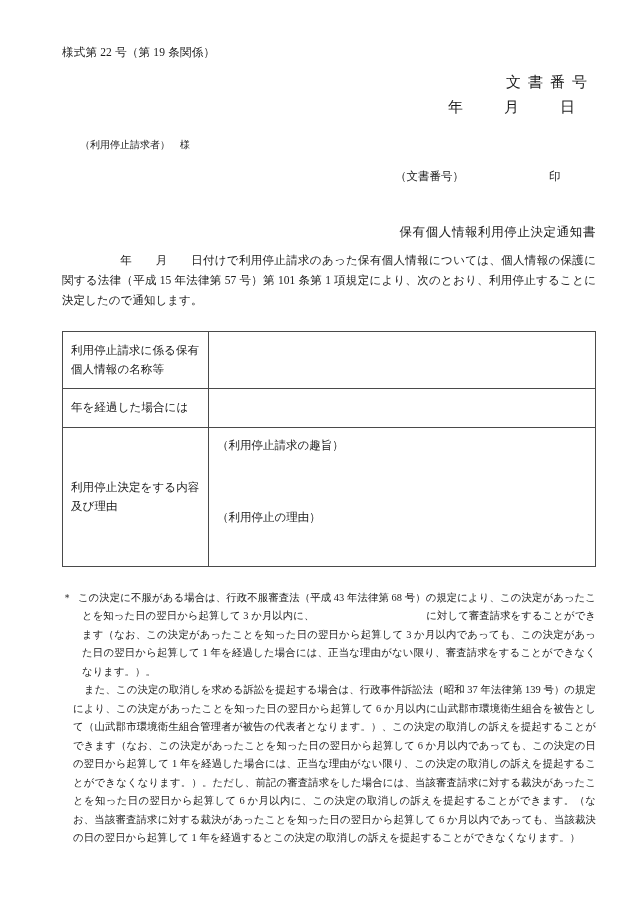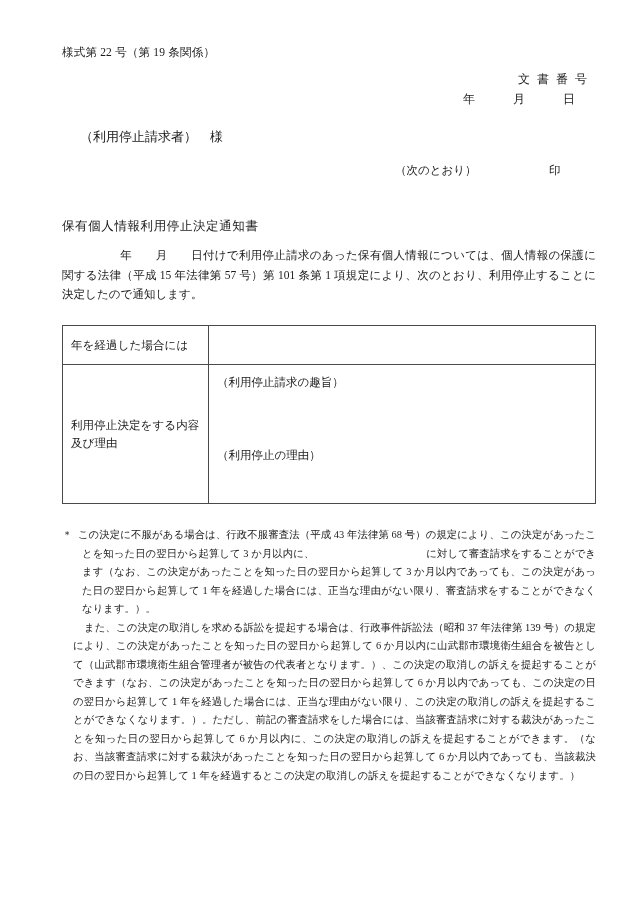--- a/index.html
+++ b/index.html
@@ -33,38 +33,38 @@
   
   .form-no {
     font-size: 11.5px;
     line-height: 1.5;
     letter-spacing: 0.2px;
     white-space: pre;
   }
   .doc-meta {
     margin-top: 9px;
     text-align: right;
-    font-size: 12px;
+    font-size: 15px;
     line-height: 1.65;
     padding-right: 2px;
   }
   .doc-meta .line1 {
     letter-spacing: 7px;
     padding-right: 0px;
     display: block;
   }
   .doc-meta .line2 {
     letter-spacing: 13px;
     padding-right: 6px;
     display: block;
   }
   .addressee {
     margin-top: 17px;
     padding-left: 18px;
-    font-size: 13px;
+    font-size: 10px;
     line-height: 1.5;
     white-space: pre;
   }
   .agency-row {
     margin-top: 16px;
     font-size: 11.5px;
     line-height: 1.5;
     position: relative;
     height: 18px;
   }
@@ -77,21 +77,21 @@
   .agency-row .seal {
     position: absolute;
     left: 487px;
     top: 0;
     white-space: pre;
   }
 
   
   .doc-title {
     margin-top: 38px;
-    text-align: left;
+    text-align: right;
     font-size: 12.5px;
     letter-spacing: 0.6px;
     line-height: 1.4;
   }
 
   
   .intro {
     margin-top: 10px;
     font-size: 11.5px;
     line-height: 1.72;
@@ -182,30 +182,34 @@
     <div class="form-no">様式第 22 号（第 19 条関係）</div>
 
     <div class="doc-meta">
       <span class="line1">文書番号</span>
       <span class="line2">年　月　日</span>
     </div>
 
     <div class="addressee">（利用停止請求者）　様</div>
 
     <div class="agency-row">
-      <span class="agency">（次のとおり）</span>
+      <span class="agency">（文書番号）</span>
       <span class="seal">印</span>
     </div>
 
     <div class="doc-title">保有個人情報利用停止決定通知書</div>
 
     <div class="intro"><span class="indent"></span><span>年　　月　　日付けで利用停止請求のあった保有個人情報については、個人情報の保護に関する法律（平成 15 年法律第 57 号）第 101 条第 1 項規定により、次のとおり、利用停止することに決定したので通知します。</span></div>
 
     <table class="form-table">
       <tbody>
+        <tr class="row1">
+          <td class="label">利用停止請求に係る保有個人情報の名称等</td>
+          <td class="value"></td>
+        </tr>
         <tr class="row2">
           <td class="label">年を経過した場合には</td>
           <td class="value"></td>
         </tr>
         <tr class="row3">
           <td class="label">利用停止決定をする内容及び理由</td>
           <td class="value">
             <span class="sub1">（利用停止請求の趣旨）</span>
             <span class="sub2">（利用停止の理由）</span>
           </td>

